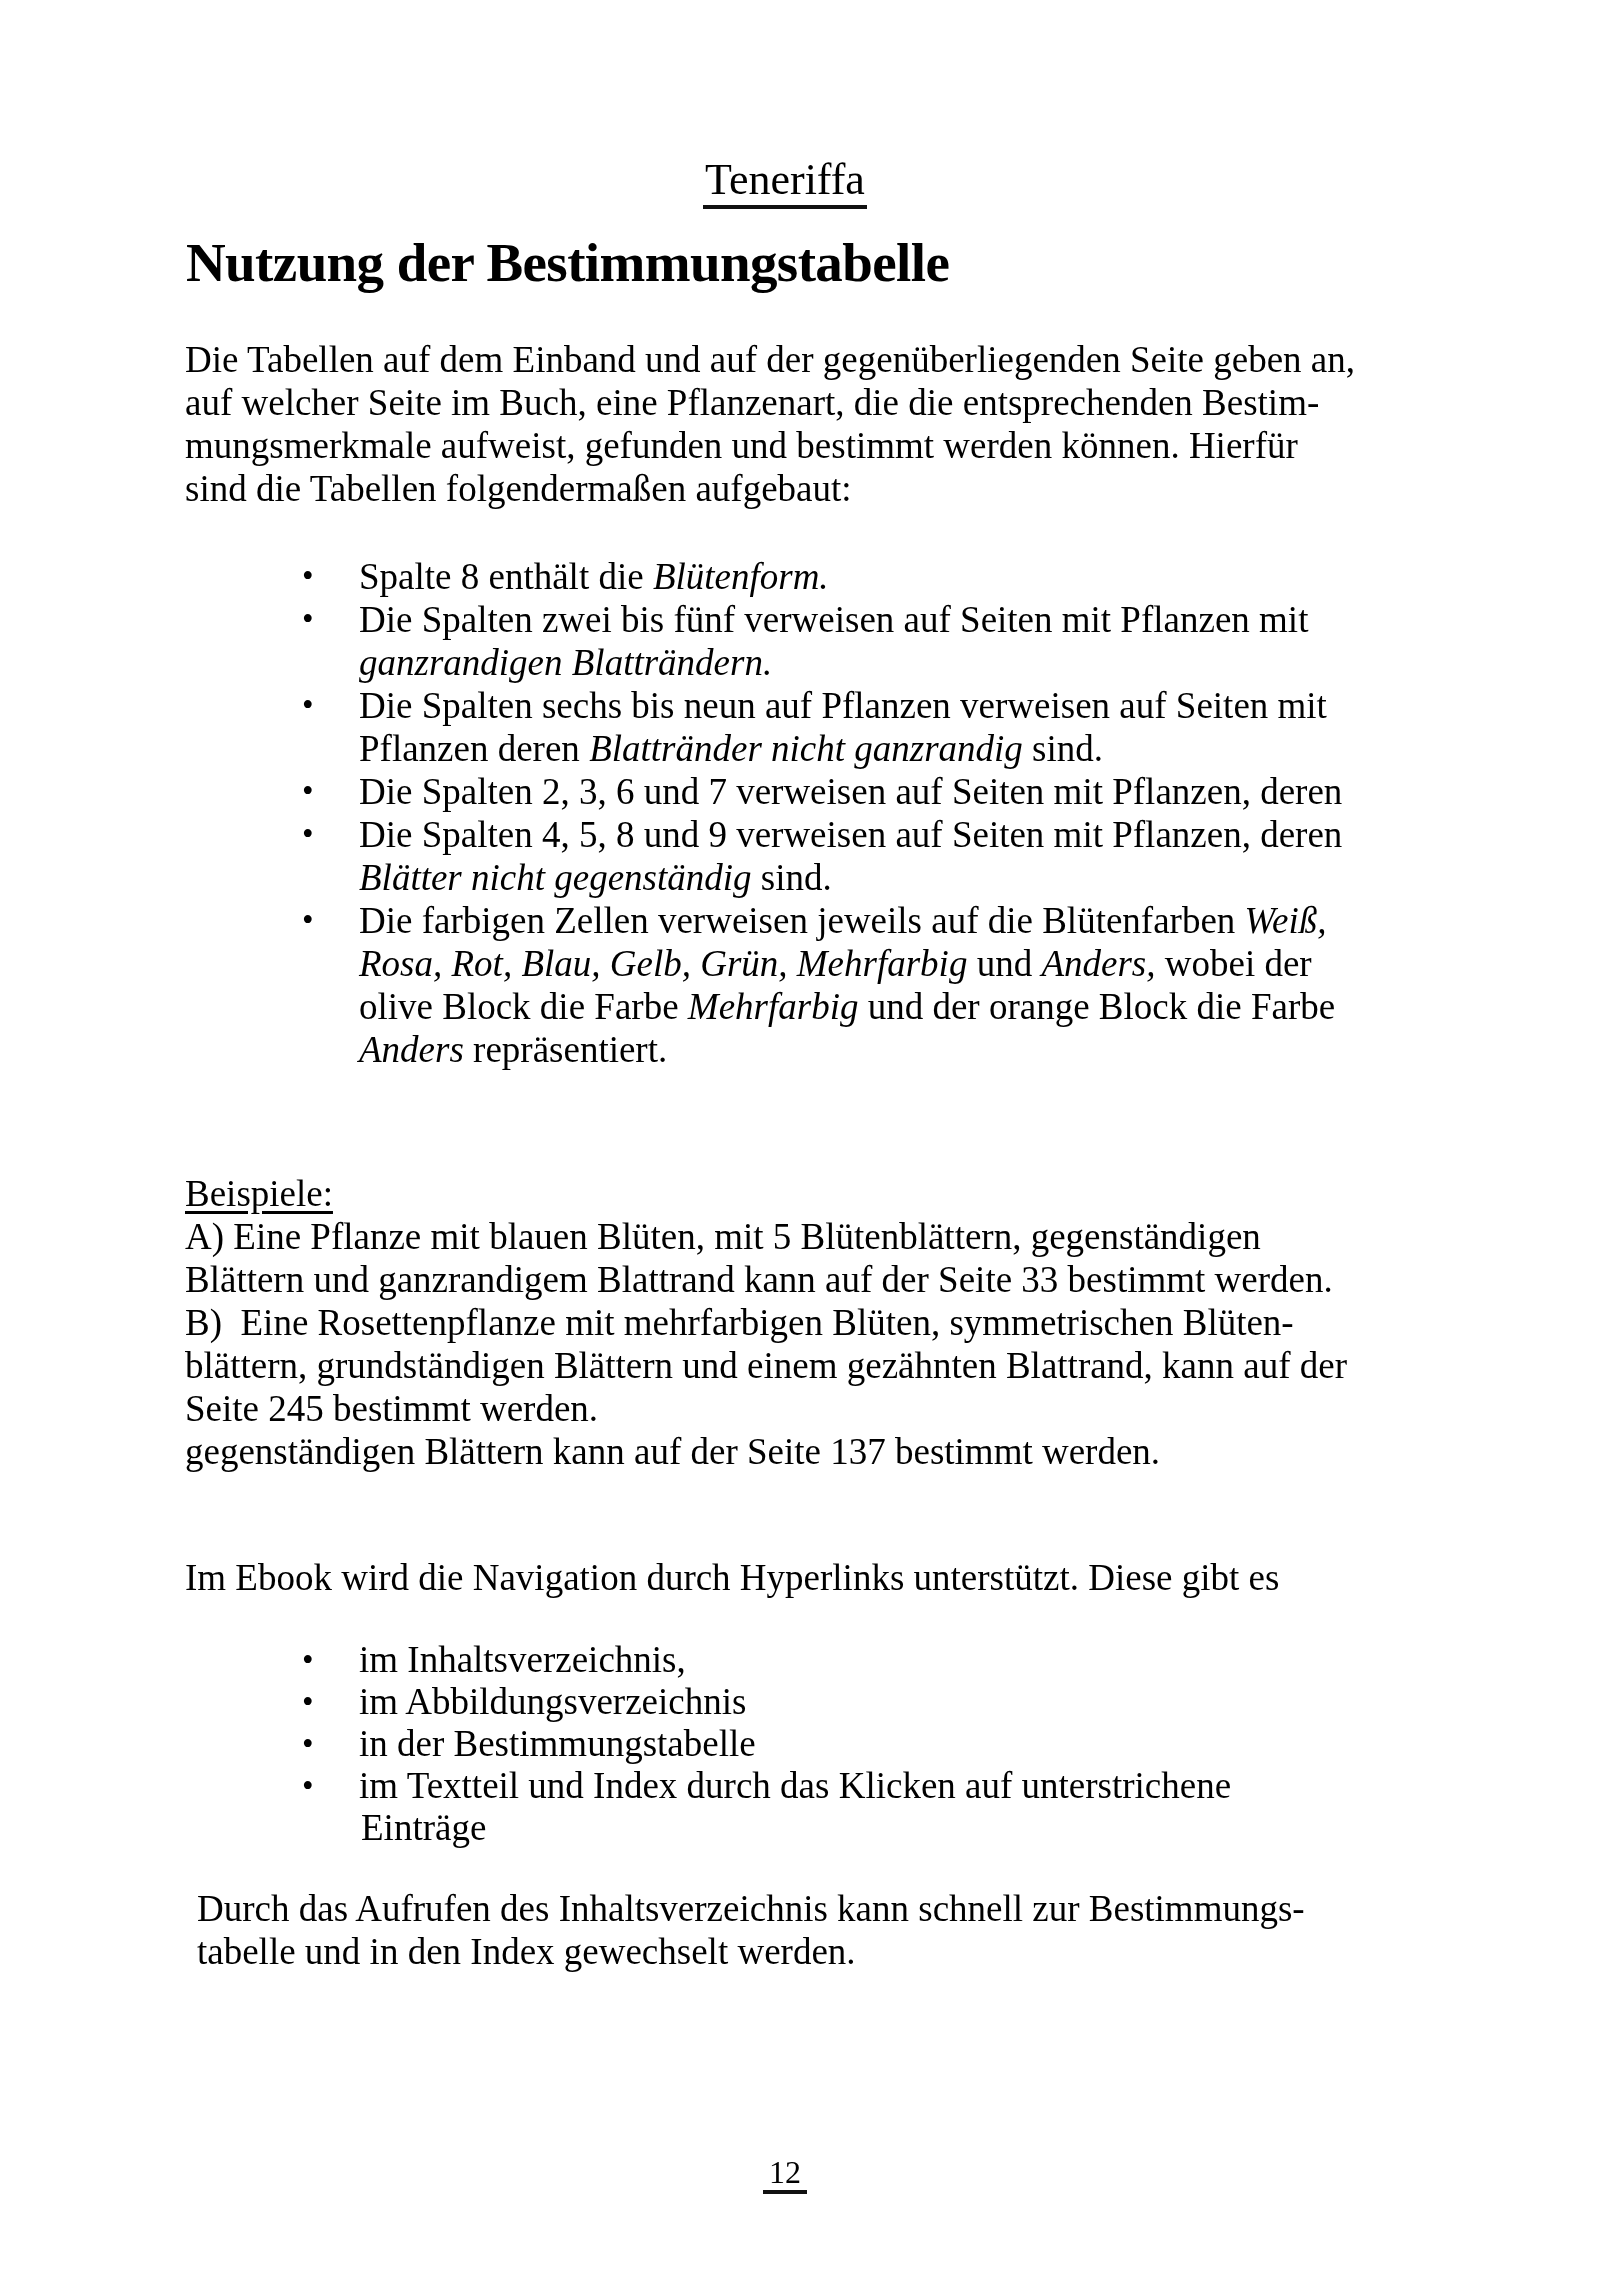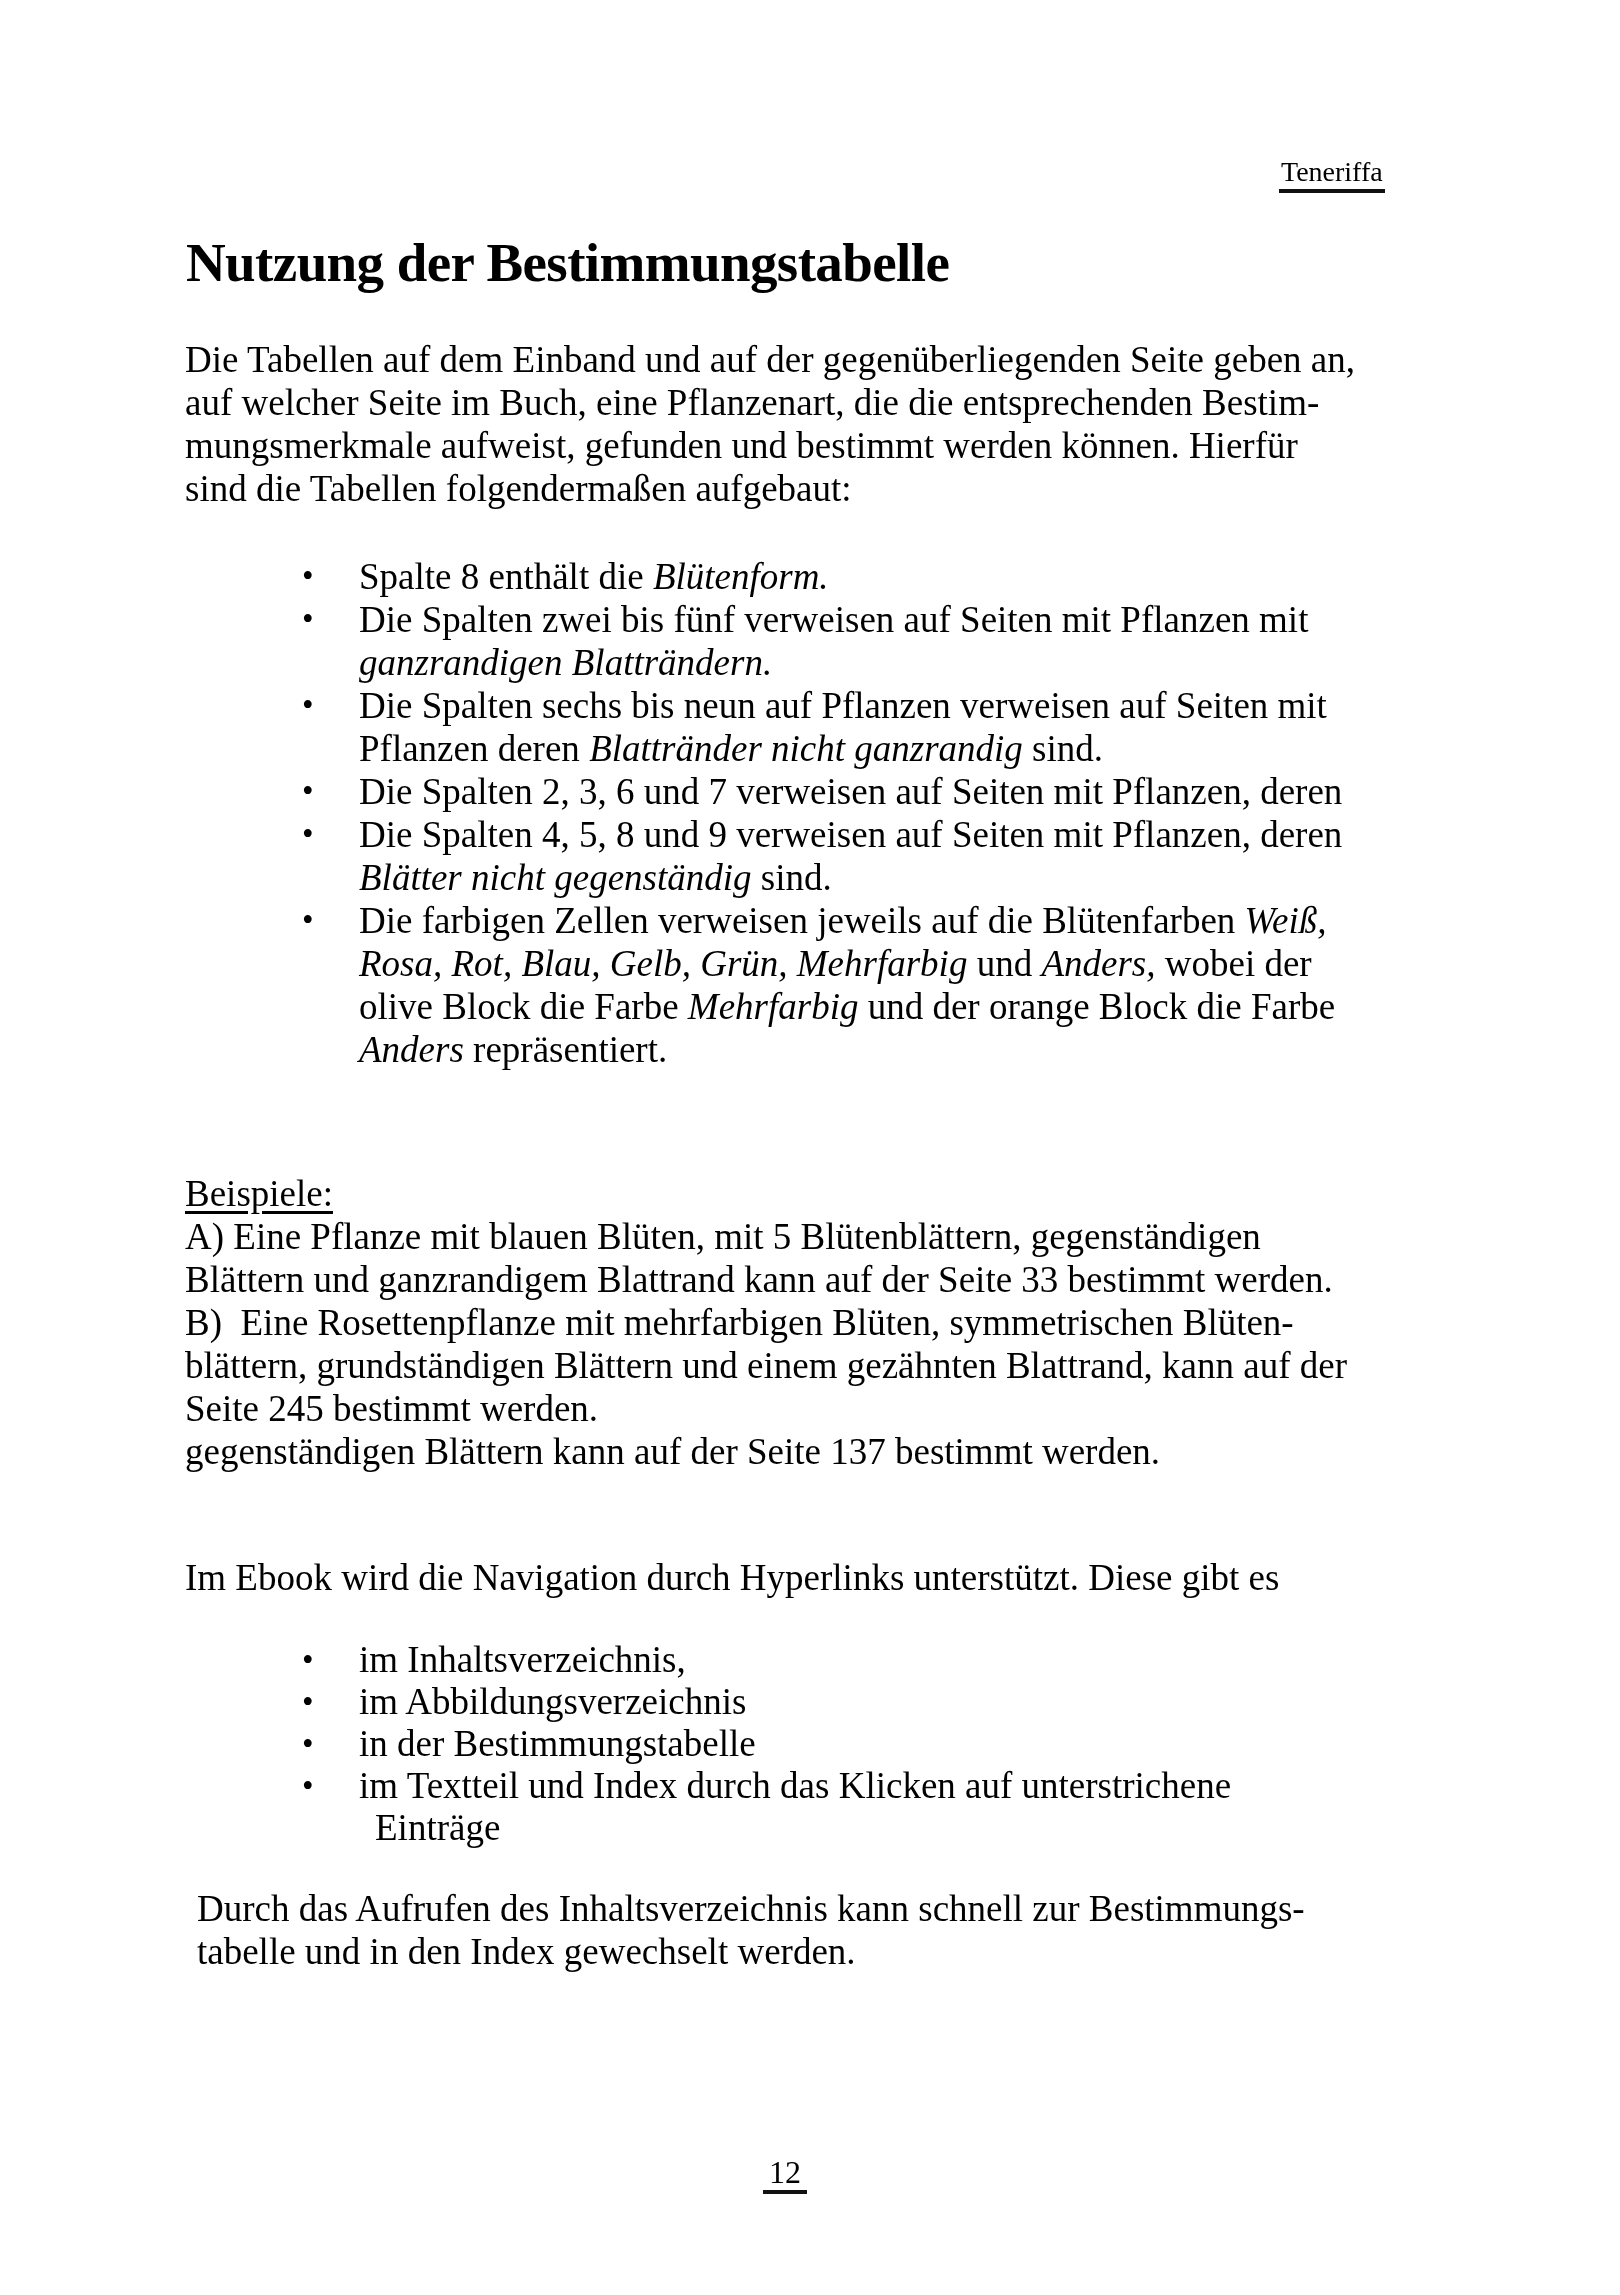--- a/index.html
+++ b/index.html
@@ -14,22 +14,22 @@
     overflow: hidden;
   }
   .ln { white-space: pre; }
   .i { font-style: italic; }
 
   .header-row {
     position: absolute;
     left: 185px;
     width: 1200px;
     top: 158px;
-    text-align: right;
-    font-size: 28px;
+    text-align: center;
+    font-size: 44px;
     line-height: 1;
   }
   .header-row .u {
     display: inline-block;
     border-bottom: 4px solid #111;
     padding: 0 2.3px 2.9px 2.3px;
   }
 
   .title {
     position: absolute;
@@ -65,21 +65,21 @@
     font-size: 37px;
     line-height: 42px;
   }
   .bitem { position: relative; padding-left: 174px; }
   .bullet {
     position: absolute;
     left: 117px;
     top: 0;
     font-size: 33px;
   }
-  .cont-indent { margin-left: 16px; }
+  .cont-indent { margin-left: 2px; }
 
   .examples {
     position: absolute;
     left: 185px;
     top: 1172px;
     font-size: 37px;
     line-height: 43px;
   }
   .examples .label { text-decoration: underline; text-decoration-thickness: 2.9px; text-underline-offset: 5.1px; }
 

